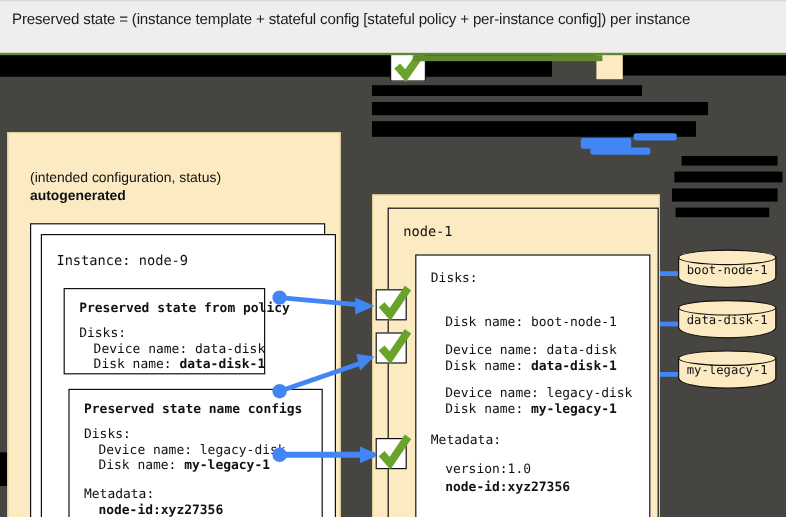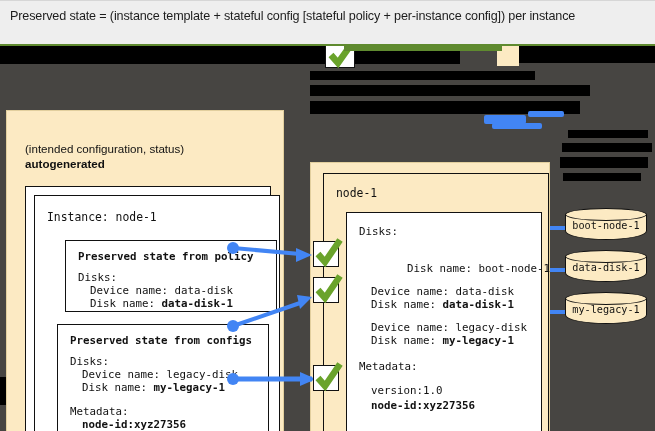--- a/index.html
+++ b/index.html
@@ -76,21 +76,21 @@
     color: #111;
   }
   .instance-label {
     position: absolute; left: 12px; top: 14px;
     font-size: 11.4px; white-space: nowrap;
   }
 
   .sub-box {
     position: absolute; background: #ffffff; border: 1.6px solid #111;
   }
-  .box-policy { left: 30px; top: 44px; width: 212px; height: 72px; text-align: right; }
+  .box-policy { left: 18px; top: 44px; width: 168px; height: 72px; text-align: right; }
   .box-configs { left: 22px; top: 128px; width: 212px; height: 118px; }
 
   .box-head {
     position: absolute; left: 12px; top: 9px;
     font-size: 10.8px; font-weight: bold; white-space: nowrap;
   }
   .box-line {
     position: absolute; font-size: 10.8px; white-space: nowrap;
   }
   .bold { font-weight: bold; }
@@ -176,52 +176,52 @@
     <div class="scribble" style="left:492px; top:78px; width:50px; height:6px;"></div>
     <div class="scribble" style="left:528px; top:66px; width:36px; height:6px;"></div>
 
     <div class="panel-left">
       <div class="panel-sub">(intended configuration, status)</div>
       <div class="panel-sub2">autogenerated</div>
 
       <div class="card-back"></div>
 
       <div class="card-front">
-        <div class="mono instance-label">Instance: node-1</div>
+        <div class="mono instance-label">Instance: node-9</div>
 
         <div class="sub-box box-policy">
           <div class="mono box-head">Preserved state from policy</div>
           <div class="mono box-line" style="left:12px; top:30px;">Disks:</div>
           <div class="mono box-line" style="left:24px; top:43px;">Device name: data-disk</div>
           <div class="mono box-line" style="left:24px; top:56px;">
             <span>Disk name: </span><span class="bold">data-disk-1</span>
           </div>
         </div>
 
         <div class="sub-box box-configs">
-          <div class="mono box-head">Preserved state from configs</div>
+          <div class="mono box-head">Preserved state name configs</div>
           <div class="mono box-line" style="left:12px; top:30px;">Disks:</div>
           <div class="mono box-line" style="left:24px; top:43px;">Device name: legacy-disk</div>
           <div class="mono box-line" style="left:24px; top:56px;">
             <span>Disk name: </span><span class="bold">my-legacy-1</span>
           </div>
           <div class="mono box-line" style="left:12px; top:80px;">Metadata:</div>
           <div class="mono box-line bold" style="left:24px; top:93px;">node-id:xyz27356</div>
         </div>
       </div>
     </div>
 
     <div class="panel-right">
       <div class="node-card">
         <div class="mono node-title">node-1</div>
 
         <div class="node-white">
           <div class="mono nw-line" style="left:12px; top:12px;">Disks:</div>
 
-          <div class="mono nw-line" style="left:24px; top:49px;margin-left:36px;">Disk name: boot-node-1</div>
+          <div class="mono nw-line" style="left:24px; top:49px;">Disk name: boot-node-1</div>
 
           <div class="mono nw-line" style="left:24px; top:72px;">Device name: data-disk</div>
           <div class="mono nw-line" style="left:24px; top:85px;">
             <span>Disk name: </span><span class="bold">data-disk-1</span>
           </div>
 
           <div class="mono nw-line" style="left:24px; top:108px;">Device name: legacy-disk</div>
           <div class="mono nw-line" style="left:24px; top:121px;">
             <span>Disk name: </span><span class="bold">my-legacy-1</span>
           </div>

